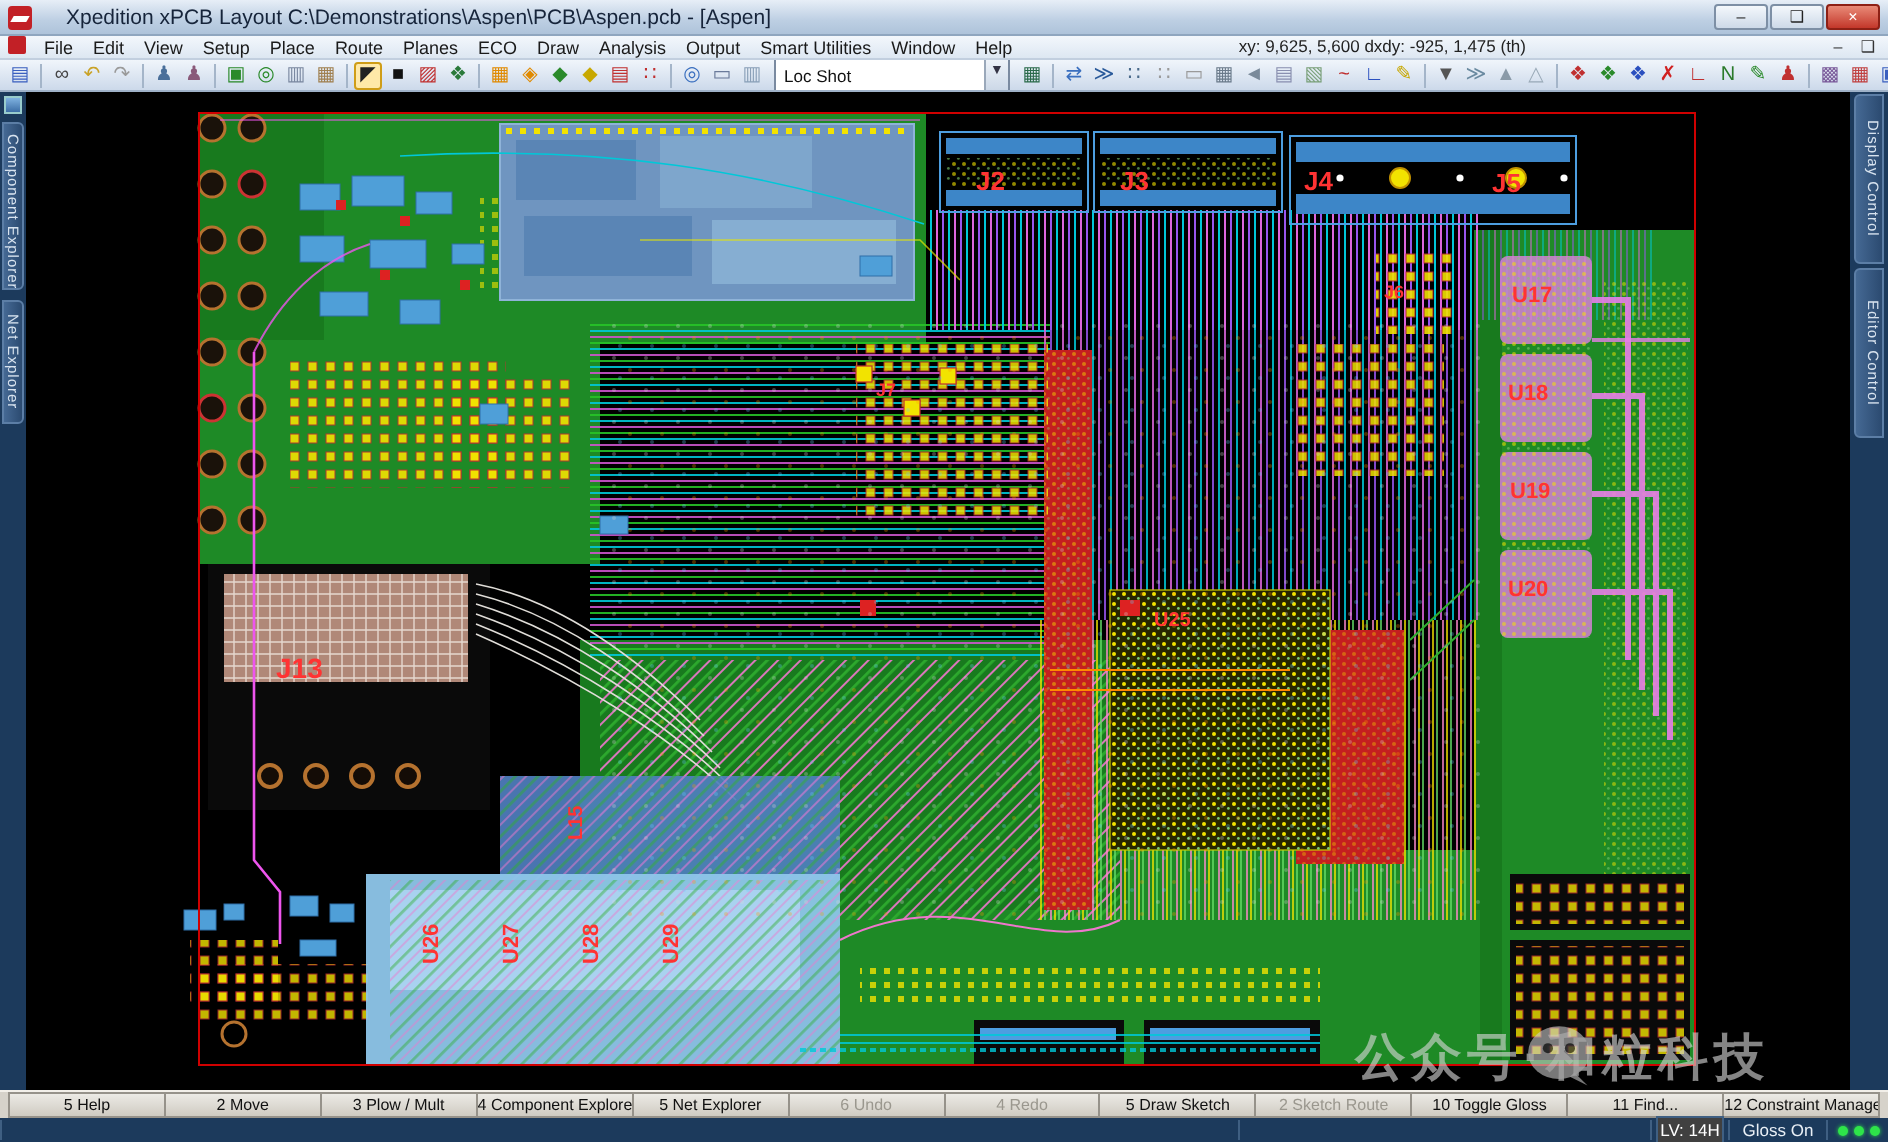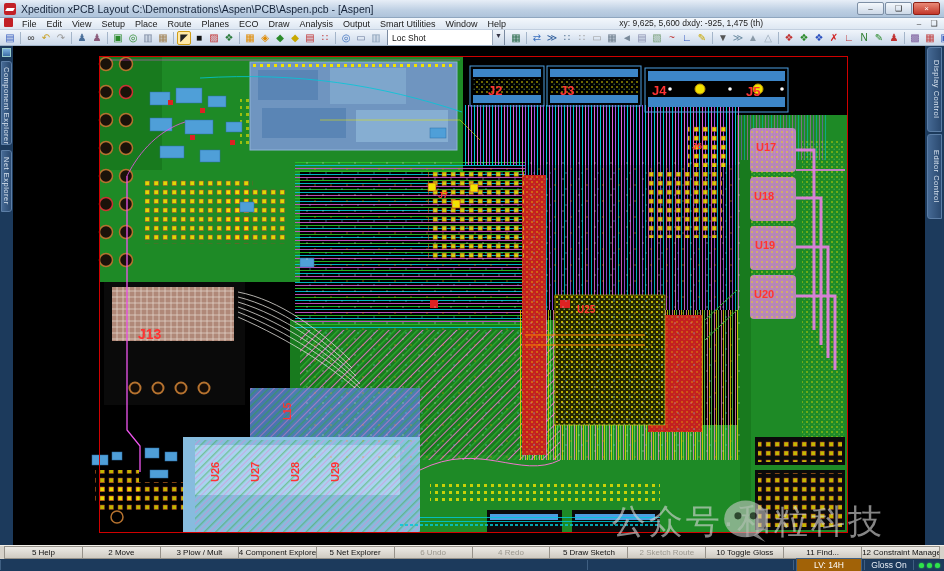--- a/index.html
+++ b/index.html
@@ -6,21 +6,21 @@
   html,body{width:944px;height:571px;overflow:hidden;background:#000;
     font-family:"Liberation Sans",sans-serif;-webkit-font-smoothing:antialiased}
   .screen{position:relative;width:944px;height:571px;display:flex;flex-direction:column}
 
   
   .titlebar{height:18px;background:linear-gradient(#e7eef7,#bdcfe3 60%,#aec3da);
     border-bottom:1px solid #8fa6bf;display:flex;align-items:center;padding:0 4px;
     font-size:10.5px;color:#16243a}
   .app-icon{width:12px;height:12px;background:#c22026;border-radius:2px;position:relative;flex:none}
   .app-icon::after{content:"";position:absolute;left:2px;top:5px;width:8px;height:3px;background:#fff;transform:skewX(-30deg)}
-  .title-text{margin-left:5px;flex:1;white-space:nowrap;overflow:hidden}
+  .title-text{margin-left:17px;flex:1;white-space:nowrap;overflow:hidden}
   .win-btns{display:flex;gap:1px}
   .win-btn{width:27px;height:13px;font-size:8px;line-height:12px;text-align:center;
     border:1px solid #7d8fa5;border-radius:2px;background:linear-gradient(#f4f8fc,#cdd9e8);color:#222}
   .win-btn.close{background:linear-gradient(#e98a77,#c3372a);color:#fff;border-color:#8d2015}
 
   
   .menubar{height:12px;background:linear-gradient(#f3f7fc,#dde7f2);display:flex;align-items:flex-start;
     font-size:9px;color:#1a1a1a;border-bottom:1px solid #c2cfdf;padding-left:2px}
   .menu-appicon{width:9px;height:9px;background:#c22026;border-radius:1px;margin:0 4px 0 2px;flex:none}
   .menu-item{padding:0 5px;line-height:12px;white-space:nowrap}
@@ -49,37 +49,37 @@
   .vtab{writing-mode:vertical-rl;font-size:7.5px;letter-spacing:.5px;color:#d8e3ef;
     background:linear-gradient(90deg,#456994,#2b4a70);border:1px solid #5c7ea6;border-radius:0 3px 3px 0;
     padding:5px 0;margin:1px;white-space:nowrap;overflow:hidden;text-align:center;flex:none}
   .strip.left .vtab{width:11px;height:84px}
   .strip.left .vtab.short{height:62px;margin-top:4px}
   .strip.right .vtab{width:15px;height:85px;border-radius:3px 0 0 3px;margin-top:1px}
   .canvas{flex:1;position:relative;background:#000;overflow:hidden}
   .canvas svg{position:absolute;inset:0;width:100%;height:100%}
   .watermark{position:absolute;right:40px;bottom:0;display:flex;align-items:center;gap:8px;
     pointer-events:none;opacity:.78}
-  .watermark .wm-text{font-size:34px;font-weight:normal;letter-spacing:3px;color:rgba(214,214,214,.8);white-space:nowrap}
+  .watermark .wm-text{font-size:25px;font-weight:bold;letter-spacing:3px;color:rgba(214,214,214,.8);white-space:nowrap}
 
   
   .fkeys{height:14px;background:#d6d2ca;border-top:1px solid #f2efe9;display:flex;padding:0 4px}
   .fkey{flex:1;font-size:8px;line-height:12px;text-align:center;color:#111;white-space:nowrap;overflow:hidden;
     background:linear-gradient(#eceae5,#cfcbc2);border:1px solid #96928a;border-right-width:0}
   .fkey:last-child{border-right-width:1px}
   .fkey.disabled{color:#9a978e}
 
   
   .statusbar{height:12px;background:#1c3a5c;color:#e9eff6;font-size:8.5px;display:flex;align-items:center}
   .sb-seg{line-height:12px;white-space:nowrap}
   .sb-mode{width:206px;padding-left:5px}
   .sb-sep{width:1px;height:10px;background:#3f5f82;flex:none}
   .sb-fill1{flex:1}
   .sb-fill2{width:205px}
-  .sb-layer{width:66px;text-align:center;background:#a16207;color:#fff;margin:0 2px;border:1px solid #3f5f82}
+  .sb-layer{width:34px;text-align:center;background:#404040;color:#fff;margin:0 2px;border:1px solid #3f5f82}
   .sb-gloss{width:48px;text-align:center}
   .sb-leds{width:30px;display:flex;align-items:center;justify-content:center;gap:3px}
   .led{width:5px;height:5px;border-radius:50%;background:#2ee44a;box-shadow:0 0 2px #2ee44a}
 </style>
 </head>
 <body>
 
 <div class="screen">
 
   <div class="titlebar">

